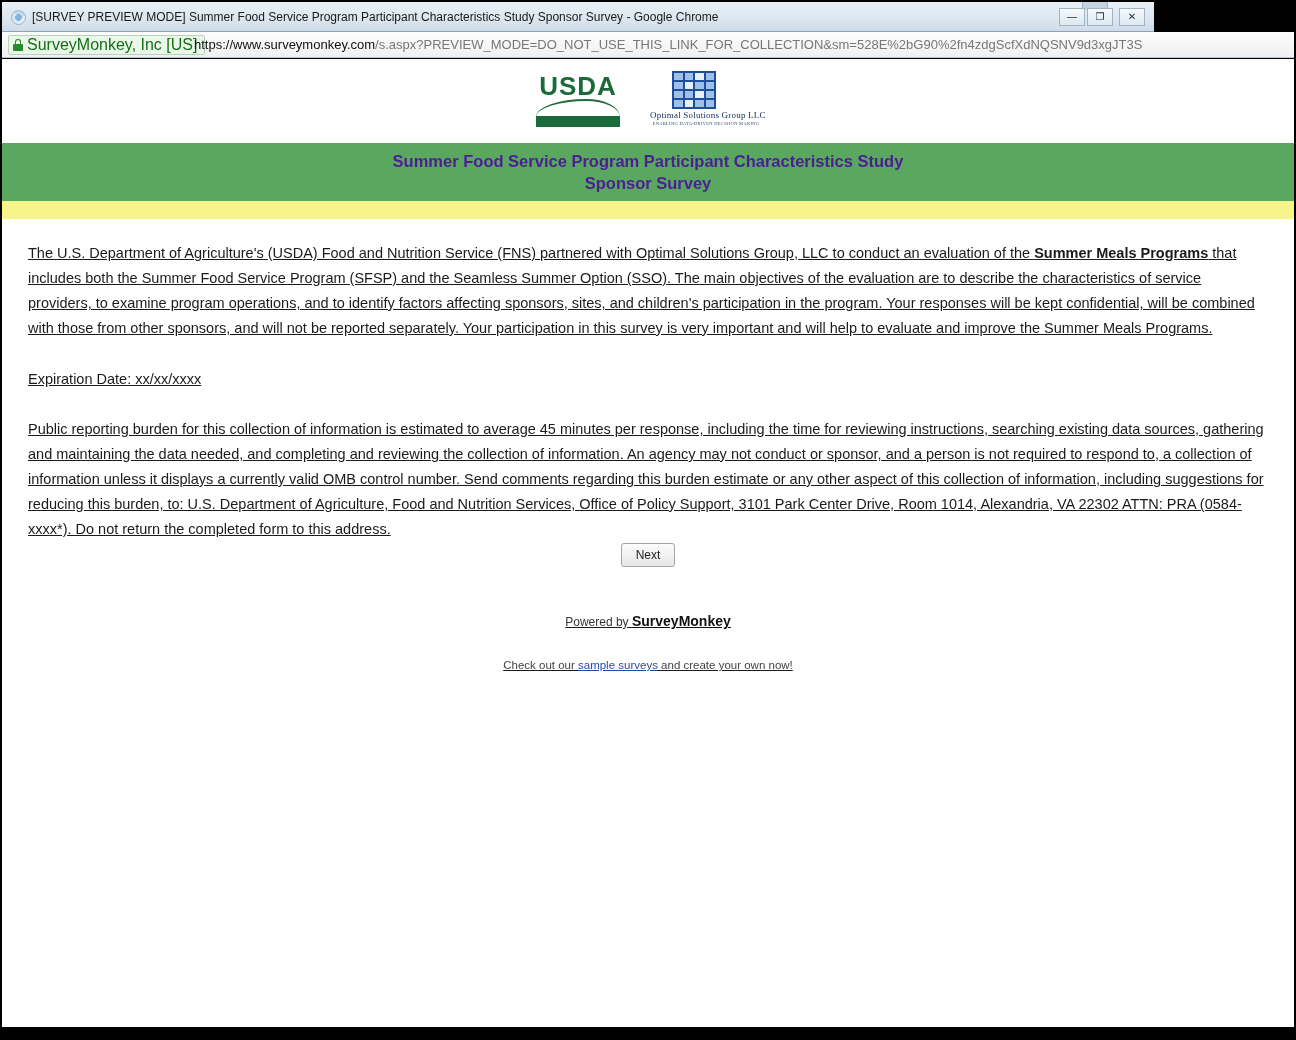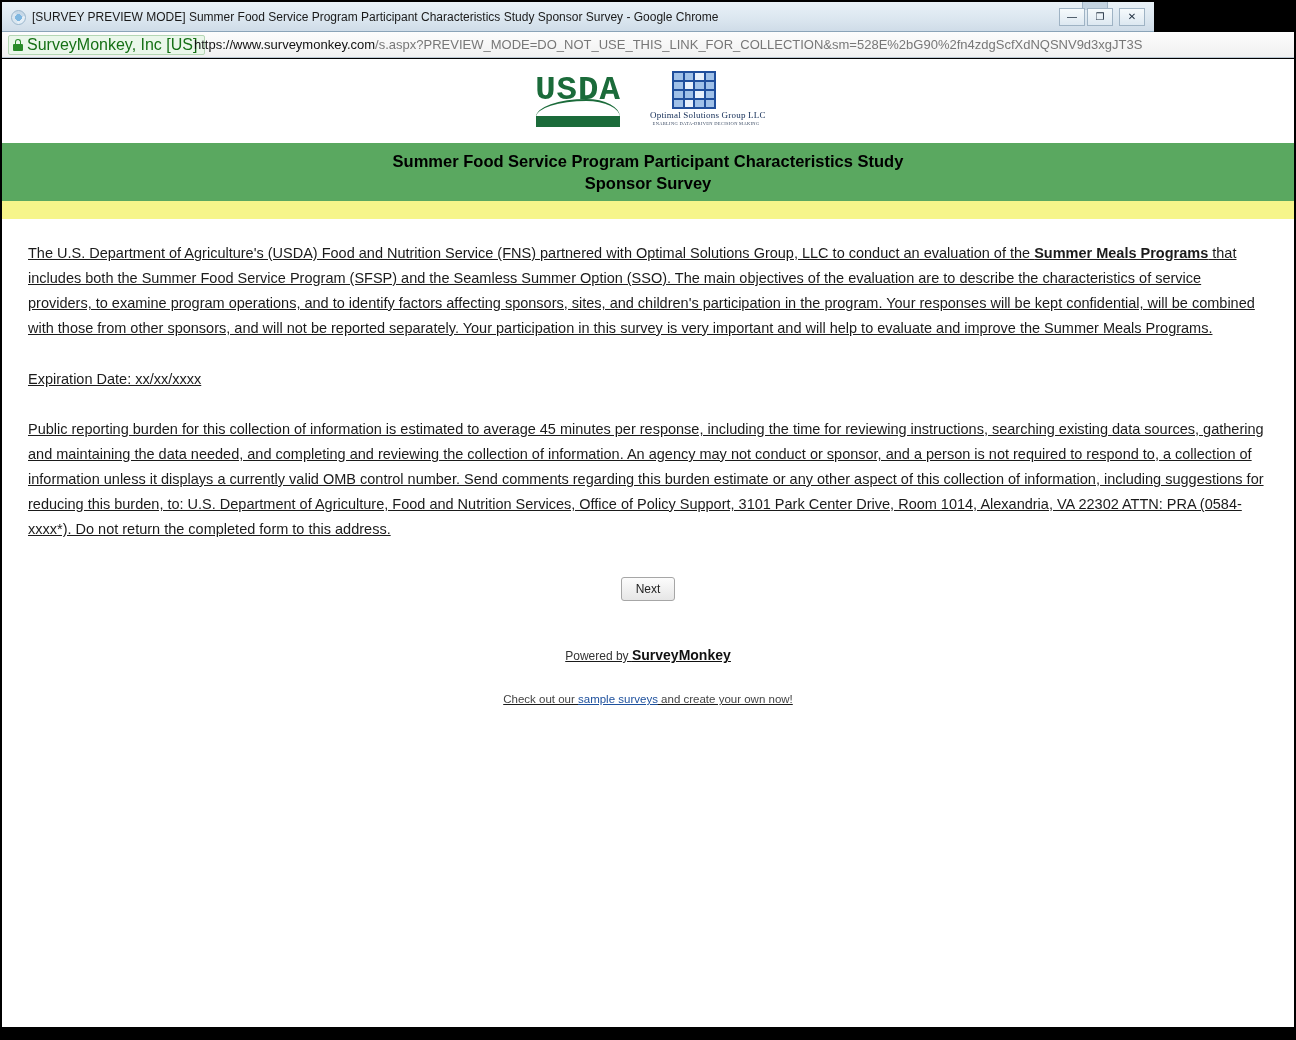--- a/index.html
+++ b/index.html
@@ -171,23 +171,23 @@
   
   #usda-logo {
     width: 88px; height: 58px;
     position: relative;
   }
   #usda-logo .usda-text {
     position: absolute;
     left: 0; top: 0;
     width: 88px;
     text-align: center;
-    font-family: Liberation Mono, monospace;
+    font-family: Liberation Sans, sans-serif;
     font-weight: bold;
-    font-size: 34px;
+    font-size: 26px;
     letter-spacing: 1px;
     color: #1b6b3a;
   }
   #usda-logo .swoosh {
     position: absolute;
     left: 2px; top: 28px;
     width: 84px; height: 16px;
     border-top: 2px solid #1b6b3a;
     border-radius: 60% 40% 0 0 / 100% 100% 0 0;
   }
@@ -248,21 +248,21 @@
   
   #survey-header {
     background: #5aa860;
     height: 58px;
     display: flex;
     align-items: center;
     justify-content: center;
     text-align: center;
   }
   #survey-header-inner {
-    color: #000000;
+    color: #4c1d95;
     font-size: 16.5px;
     font-weight: bold;
     line-height: 22px;
   }
   #yellow-band {
     height: 18px;
     background: #f6f58a;
   }
 
   
@@ -273,21 +273,20 @@
     line-height: 25px;
     text-decoration: underline;
   }
   #page-body p { margin: 0; }
   #intro-paragraph { margin-bottom: 26px !important; }
   .omb-line { line-height: 24px; }
   #omb-block { margin-bottom: 26px !important; }
 
   
   #next-row {
-    margin-top: 34px;
     text-align: center;
   }
   #next-button {
     font-family: "Liberation Sans", sans-serif;
     font-size: 12px;
     color: #222;
     background: linear-gradient(to bottom, #fcfcfc, #e6e6e6);
     border: 1px solid #a6a6a6;
     border-radius: 3px;
     padding: 4px 14px;

